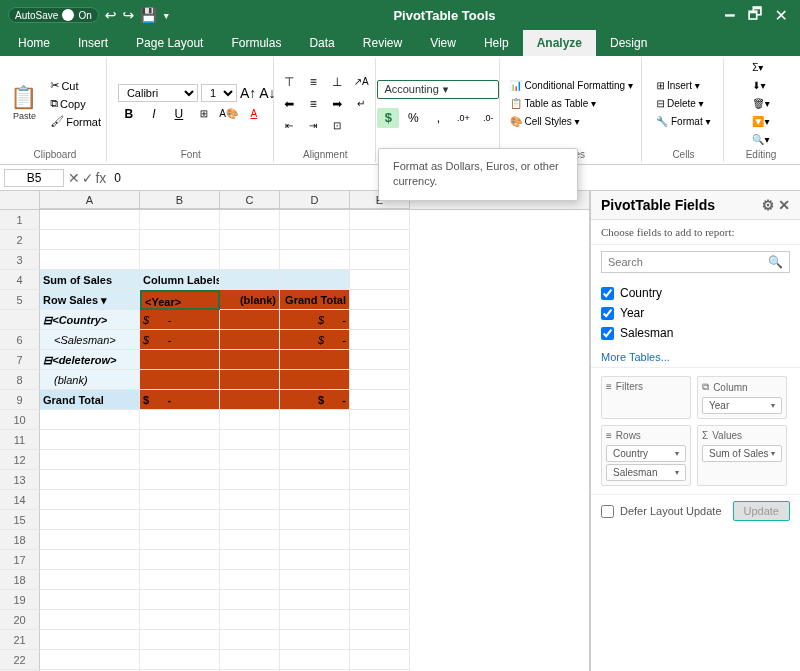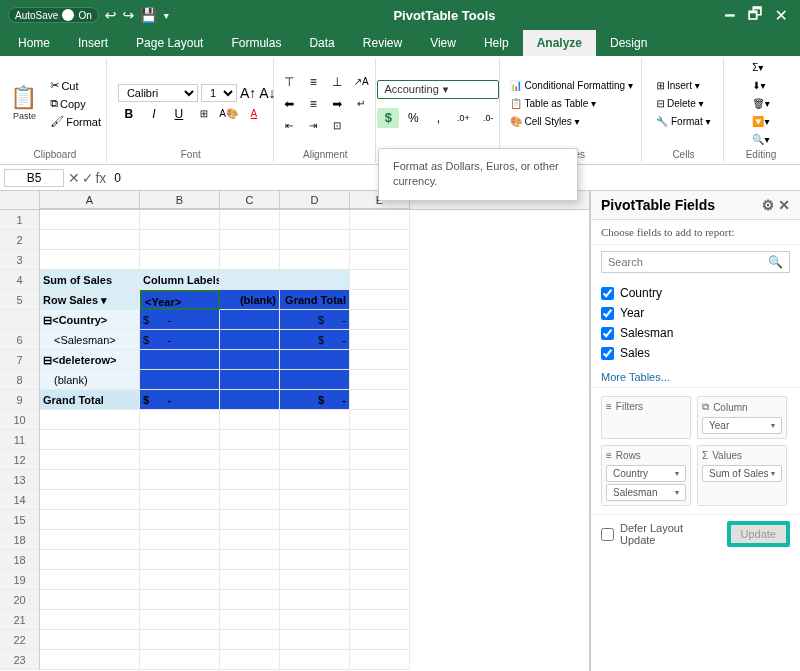--- a/index.html
+++ b/index.html
@@ -199,23 +199,23 @@
       line-height: 20px;
       overflow: hidden;
       white-space: nowrap;
     }
     .cell.col-a { width: 100px; }
     .cell.col-b { width: 80px; }
     .cell.col-c { width: 60px; text-align: right; }
     .cell.col-d { width: 70px; text-align: right; }
     .cell.col-e { width: 60px; }
     .cell.pivot-header { background: #d9edf7; font-weight: bold; }
-    .cell.pivot-data { background: #eaf4fb; }
+    .cell.pivot-data { background: #eaf4fb; font-style: italic; }
     .cell.grand-total { background: #d0e8f5; font-weight: bold; }
-    .cell.green-selected { background: #1d4ed8; }
+    .cell.green-selected { background: #c2410c; }
 
     
     .pivot-panel {
       width: 210px;
       background: white;
       border-left: 1px solid #ccc;
       display: flex;
       flex-direction: column;
       font-size: 12px;
     }
@@ -287,21 +287,21 @@
     .pivot-defer {
       display: flex; align-items: center; gap: 6px;
       padding: 6px 10px;
       border-top: 1px solid #eee;
       font-size: 11px; color: #555;
     }
     .pivot-update-btn {
       margin-left: auto;
       padding: 3px 10px;
       background: #e0e0e0;
-      border: 4px solid #14b8a6;
+      border: 1px solid #14b8a6;
       border-radius: 2px;
       font-size: 11px;
       cursor: pointer;
       color: #999;
     }
 
     
     .tooltip-popup {
       position: absolute;
       left: 378px;
@@ -661,20 +661,28 @@
         </div>
       <div class="sheet-row">
           <div class="row-num">18</div>
           <div class="cell col-a"></div>
           <div class="cell col-b"></div>
           <div class="cell col-c"></div>
           <div class="cell col-d"></div>
           <div class="cell col-e"></div>
         </div>
       <div class="sheet-row">
+          <div class="row-num">17</div>
+          <div class="cell col-a"></div>
+          <div class="cell col-b"></div>
+          <div class="cell col-c"></div>
+          <div class="cell col-d"></div>
+          <div class="cell col-e"></div>
+        </div>
+      <div class="sheet-row">
           <div class="row-num">18</div>
           <div class="cell col-a"></div>
           <div class="cell col-b"></div>
           <div class="cell col-c"></div>
           <div class="cell col-d"></div>
           <div class="cell col-e"></div>
         </div>
       <div class="sheet-row">
           <div class="row-num">19</div>
           <div class="cell col-a"></div>
@@ -738,24 +746,20 @@
         <label>Country</label>
       </div>
       <div class="pivot-field">
         <input type="checkbox" checked="" style="">
         <label>Year</label>
       </div>
       <div class="pivot-field">
         <input type="checkbox" checked="" style="">
         <label>Salesman</label>
       </div>
-      <div class="pivot-field">
-        <input type="checkbox" checked="" style="">
-        <label>Sales</label>
-      </div>
     </div>
     <div class="more-tables">More Tables...</div>
 
     <div class="pivot-drag-area">
       <div class="drag-zones">
 
         <div class="drag-zone">
           <div class="drag-zone-title">
             <span>≡</span>
             <span>Filters</span>

